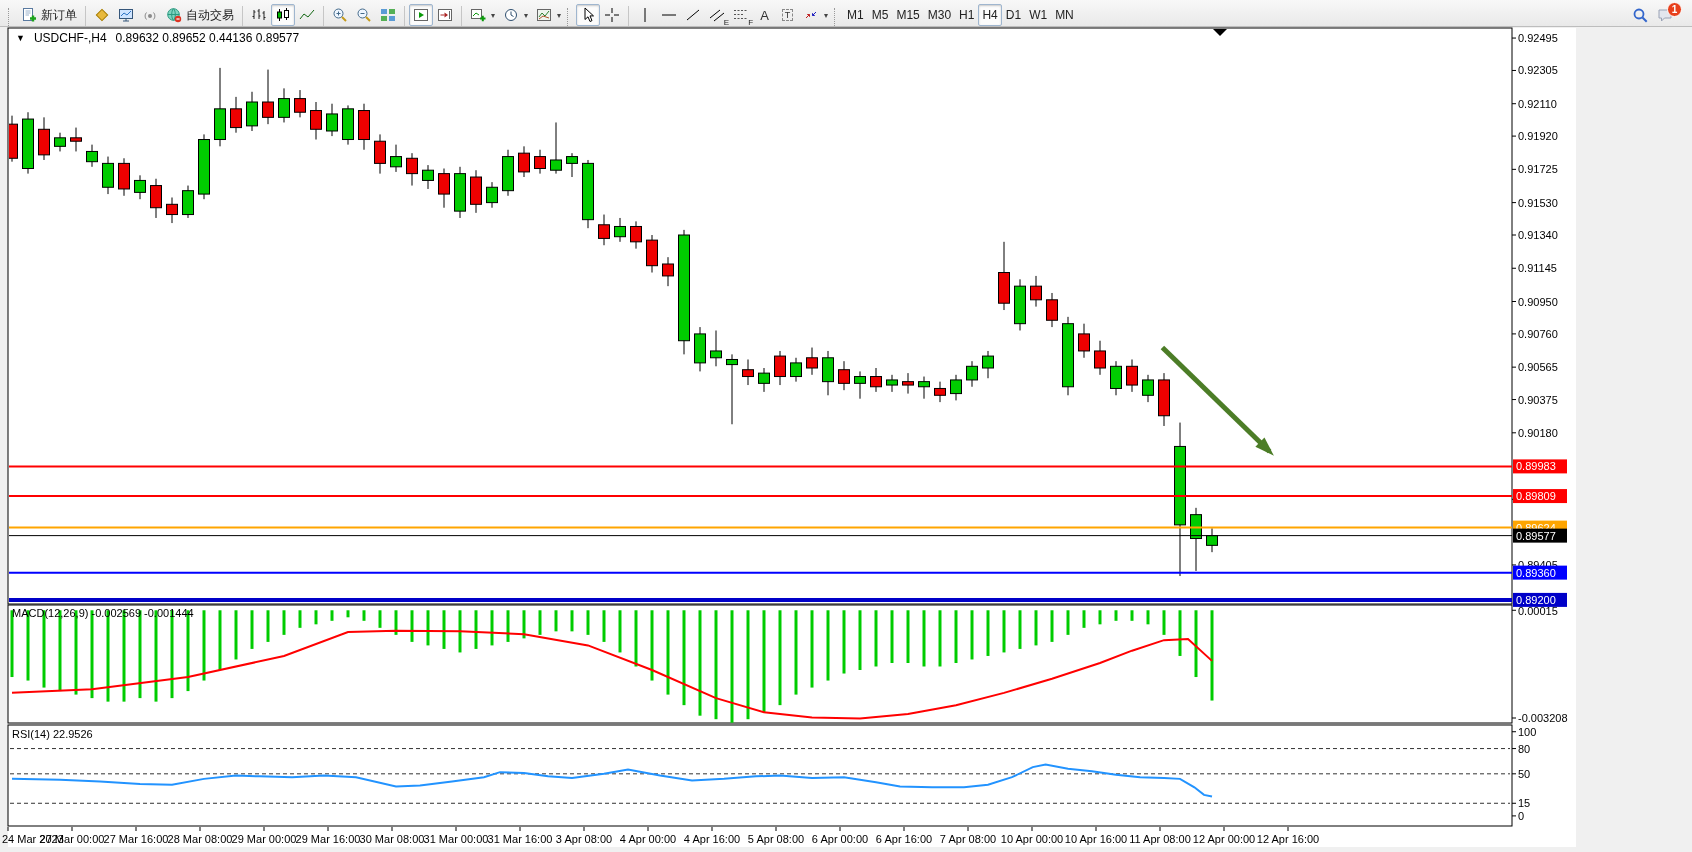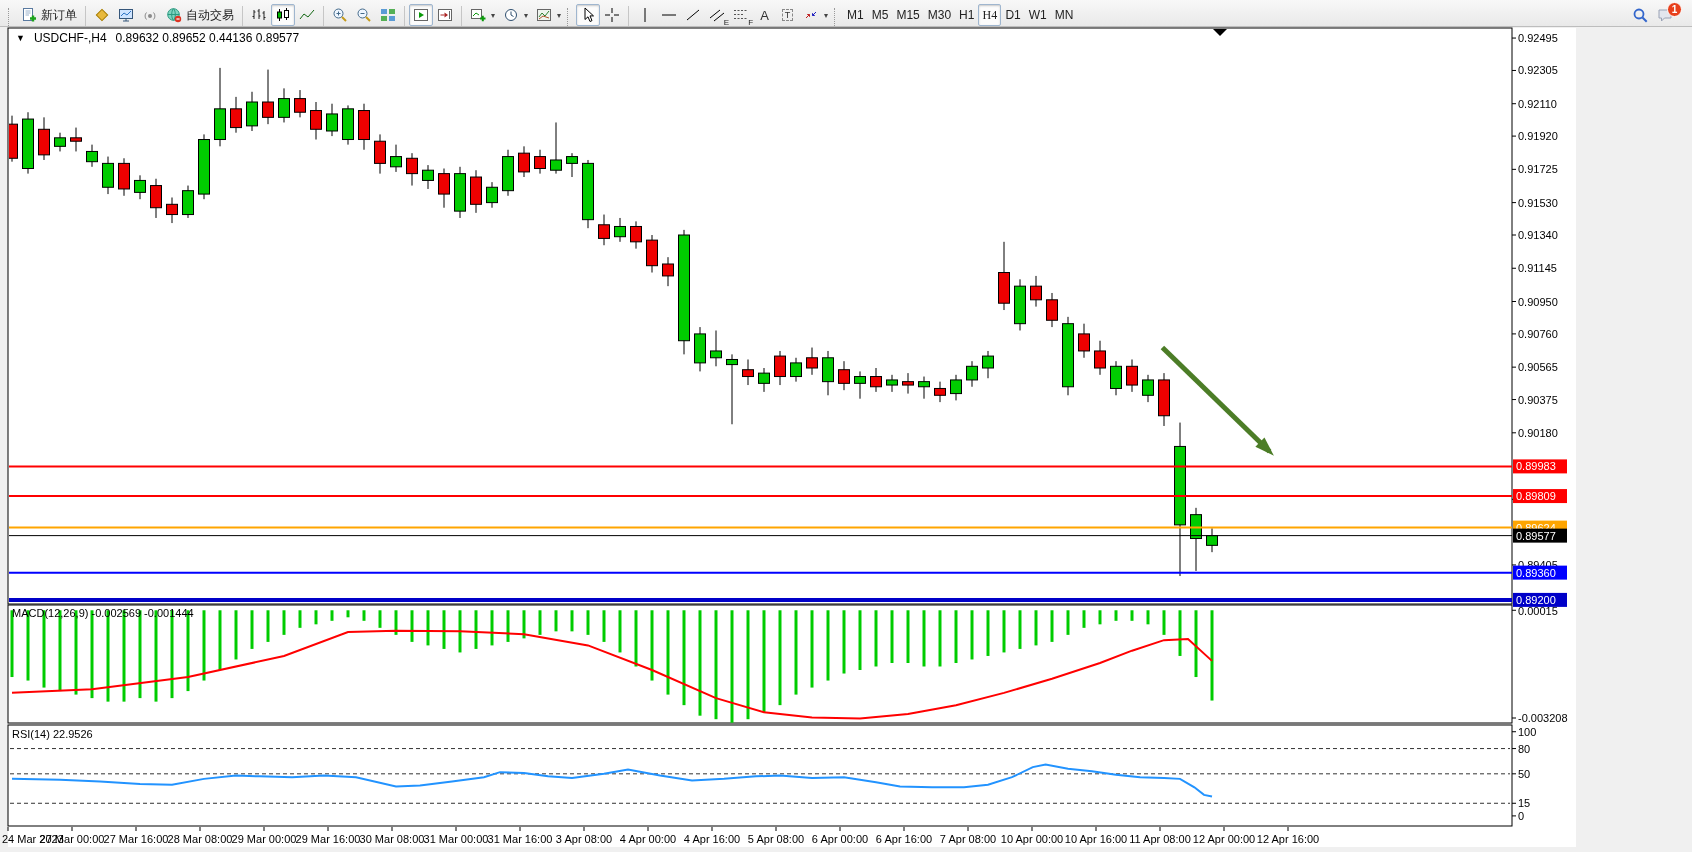--- a/index.html
+++ b/index.html
@@ -4,21 +4,21 @@
 <style>
   html,body{margin:0;padding:0;}
   body{width:1692px;height:852px;overflow:hidden;background:#f0f0f0;position:relative;
        font-family:"Liberation Sans",sans-serif;}
   .toolbar{position:absolute;left:0;top:0;width:1692px;height:27px;box-sizing:border-box;
        background:linear-gradient(#f8f8f8,#e9e9e9);border-bottom:1px solid #bdbdbd;
        display:flex;align-items:flex-end;padding:0 6px;z-index:5;}
   .tbtn{height:22px;min-width:23px;border:1px solid transparent;background:transparent;
        display:inline-flex;align-items:center;justify-content:center;gap:4px;padding:0 3px;
        font:12px "Liberation Sans",sans-serif;color:#222;position:relative;border-radius:2px;cursor:default;}
-  .tbtn.active{background:#fcfcfc;border-color:#9fb6cf;box-shadow:inset 0 1px 2px #c9c9c9;font-family:Liberation Serif, serif;}
+  .tbtn.active{background:#fcfcfc;border-color:#9fb6cf;box-shadow:inset 0 1px 2px #c9c9c9;}
   .sep{width:1px;height:20px;background:#c6c6c6;margin:0 4px;}
   .grip{width:3px;height:18px;border-left:1px dotted #9a9a9a;margin:0 5px 0 2px;}
   .caret{font-size:8px;color:#444;margin-left:1px;}
   .spacer{flex:1;}
   .badge{position:absolute;top:-3px;right:-5px;background:#e8401c;color:#fff;
        font:bold 10px/13px "Liberation Sans",sans-serif;border-radius:50%;
        width:13px;height:13px;text-align:center;border:1px solid #fff;}
   .sub{position:absolute;right:-1px;bottom:-2px;font-size:8px;color:#222;}
   .tbox{border:1px dashed #888;font-size:9px;line-height:10px;padding:0 2px;color:#333;}
   .glyphA{font-size:13px;color:#333;}

